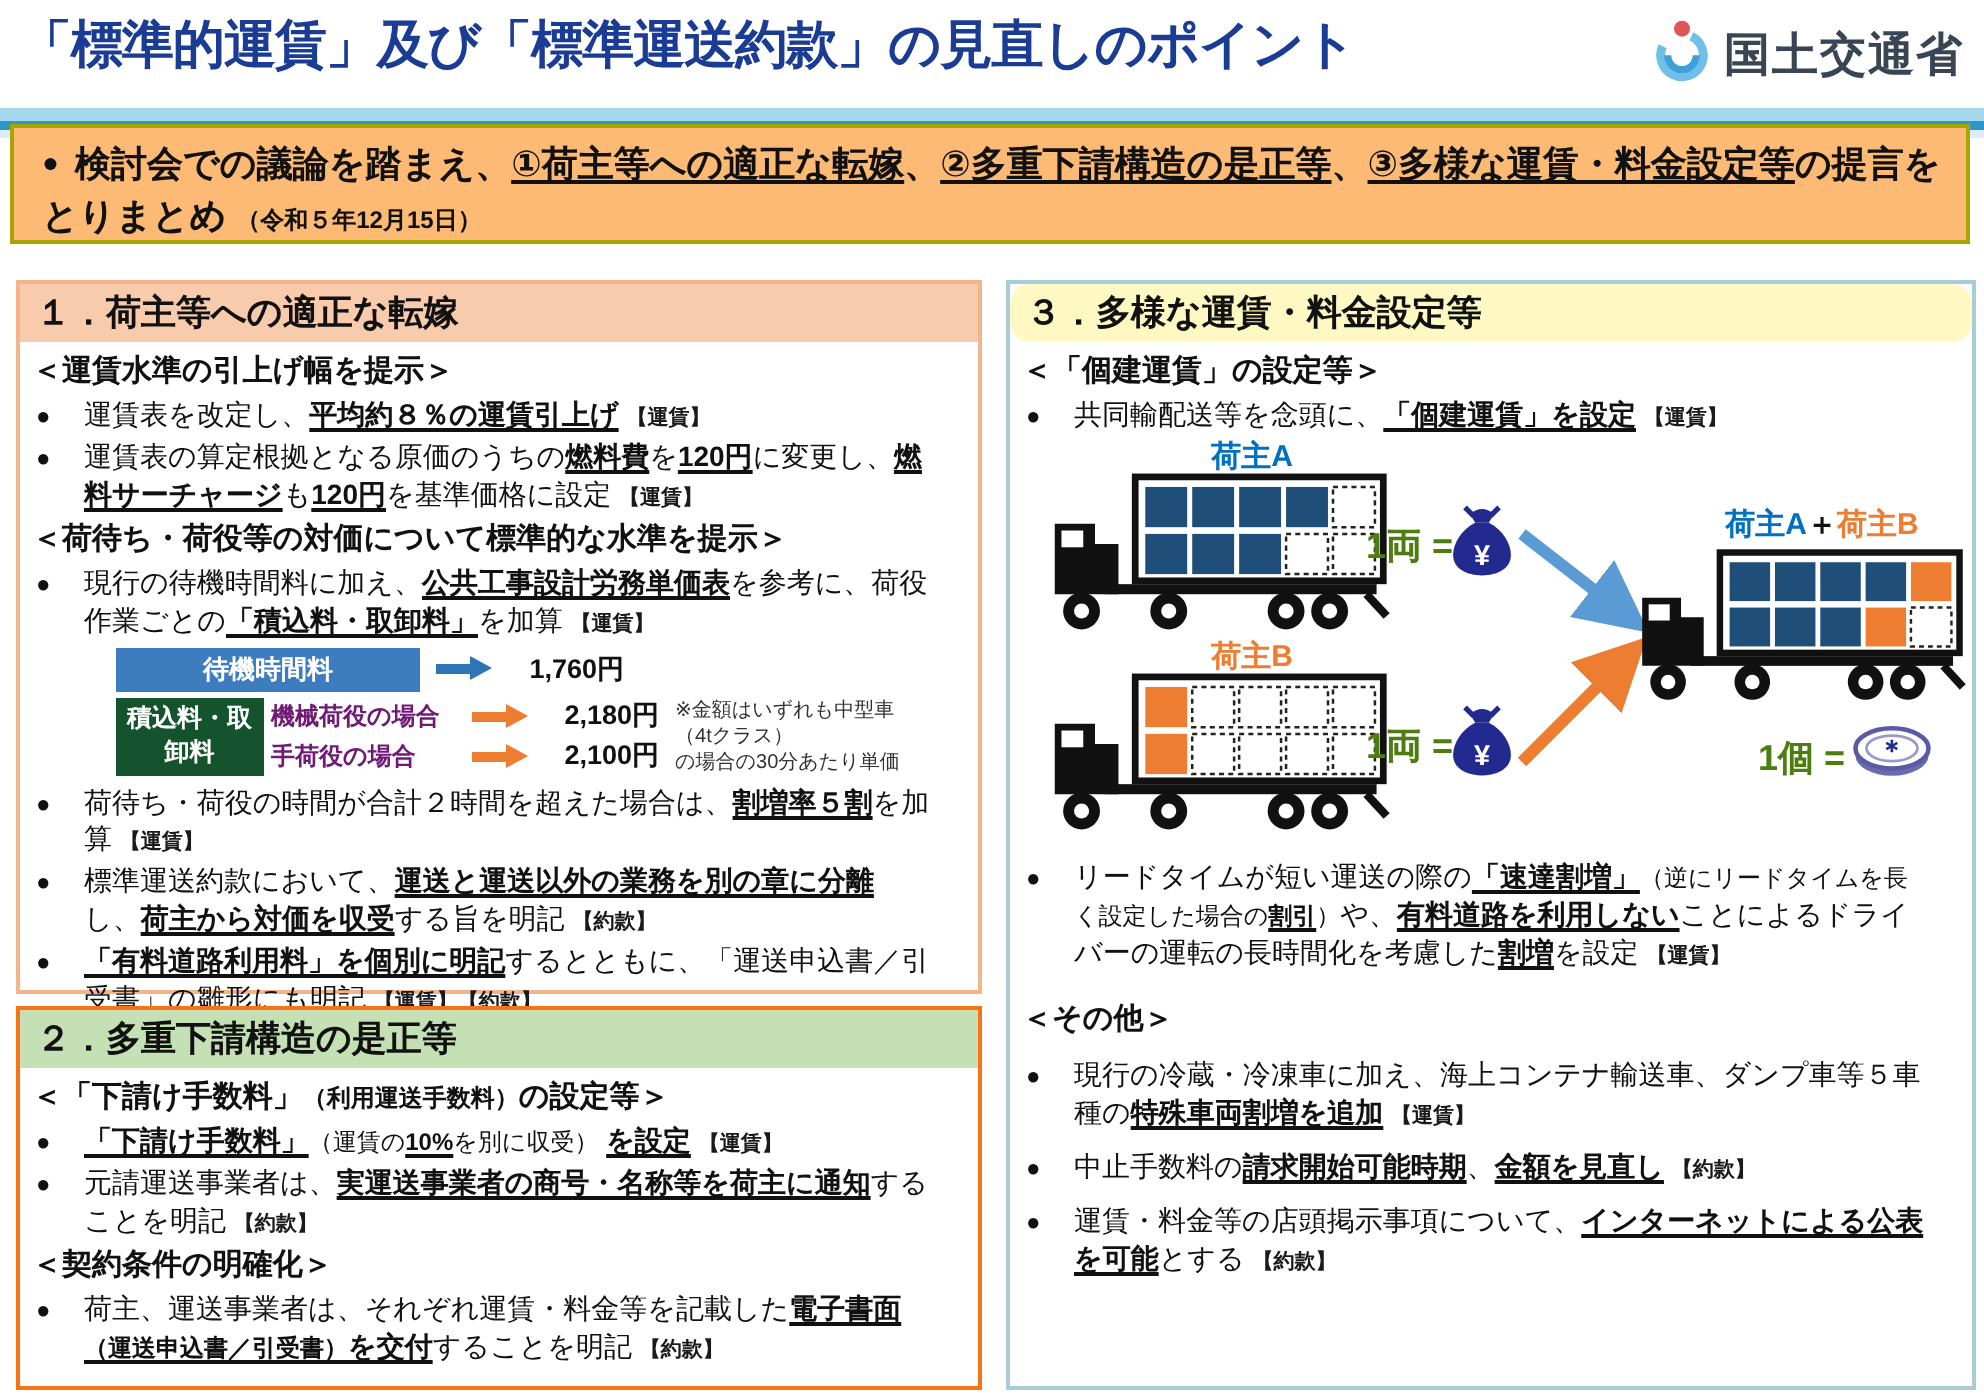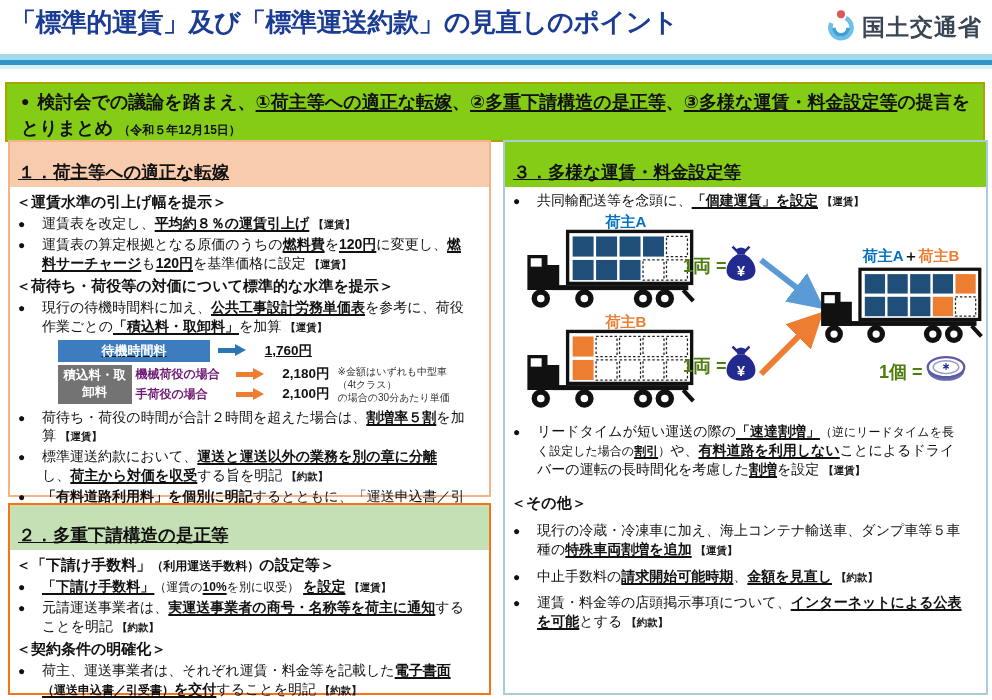--- a/index.html
+++ b/index.html
@@ -12,52 +12,52 @@
 
   
   .hdr{position:absolute;top:6px;left:10px;right:10px;height:46px;display:flex;justify-content:space-between;align-items:flex-start;}
   .title{font-size:26px;font-weight:800;color:#1b3c94;letter-spacing:-0.5px;line-height:1.25;}
   .brand{display:flex;align-items:center;gap:5px;margin-top:2px;}
   .brand-text{font-size:23px;font-weight:700;color:#3a4553;letter-spacing:1px;}
   .band{position:absolute;top:52px;left:0;width:992px;height:20px;
     background:linear-gradient(#ffffff 0 10%, #a5d9ec 10% 42%, #2e96c8 42% 64%, #d8eff8 64% 86%, #ffffff 86% 100%);}
 
   
-  .summary{position:absolute;top:82px;left:5px;width:980px;height:60px;box-sizing:border-box;
-    background:#84cc16;border:2px solid #a9a400;padding:5px 10px 0 14px;
+  .summary{position:absolute;top:62px;left:5px;width:980px;height:60px;box-sizing:border-box;
+    background:#fdba74;border:2px solid #a9a400;padding:5px 10px 0 14px;
     font-size:18px;line-height:1.45;}
   .summary .bm{margin-right:8px;font-size:14px;vertical-align:2px;}
 
   
   .sec{position:absolute;box-sizing:border-box;background:#fff;}
-  .sec-h{font-size:17.5px;font-weight:800;color:#111;padding:18px 8px 3px 8px;text-decoration:underline;}
+  .sec-h{font-size:17.5px;font-weight:800;color:#111;padding:2px 8px 3px 8px;}
   .sec-b{padding:2px 24px 2px 6px;font-size:14px;line-height:1.35;}
   .sec1{left:8px;top:140px;width:483px;height:357px;border:2px solid #f2b488;}
   .sec1 .sec-h{background:#f8cbad;}
   .sec2{left:8px;top:503px;width:483px;height:192px;border:2px solid #f97316;}
   .sec2 .sec-h{background:#c5e0b4;}
   .sec3{left:503px;top:140px;width:485px;height:555px;border:2px solid #a8ccd8;}
-  .sec3 .sec-h{background:#84cc16;}
+  .sec3 .sec-h{background:#fef9c3;border-radius:10px;}
 
   .sub{font-weight:800;font-size:15px;margin:3px 0 1px 0;}
   .bullet{display:flex;margin:2px 0;}
   .bullet .bm{flex:none;width:24px;text-align:left;font-size:12px;padding-top:2px;padding-left:2px;}
   .bullet .bt{flex:1;}
 
   .b{font-weight:800;}
   .u{text-decoration:underline;text-decoration-thickness:1.5px;text-underline-offset:2px;}
   .sm{font-size:12px;}
   .tag{font-size:10.5px;font-weight:700;color:#1a1a1a;}
 
   
   .fee{margin:4px 0 4px 42px;font-size:13px;}
-  .fee-r1{display:flex;align-items:center;margin-bottom:3px;text-decoration:underline;}
+  .fee-r1{display:flex;align-items:center;margin-bottom:3px;}
   .fee-wait{width:152px;background:#3e7cc0;color:#fff;font-weight:800;text-align:center;padding:2px 0;}
   .fee-r2{display:flex;align-items:stretch;}
-  .fee-load{width:96px;background:#737373;color:#fff;font-weight:800;text-align:center;
+  .fee-load{width:96px;background:#14532d;color:#fff;font-weight:800;text-align:center;
     display:flex;align-items:center;justify-content:center;font-size:12.5px;padding:2px;box-sizing:border-box;}
   .fee-cases{display:flex;flex-direction:column;justify-content:space-between;margin-left:4px;}
   .case-row{display:flex;align-items:center;height:19px;}
   .case{color:#701a75;font-weight:800;font-size:12px;width:92px;}
   .fee-val{font-weight:800;font-size:13.5px;width:58px;text-align:right;}
   .arrow{display:inline-block;position:relative;width:28px;height:13px;margin:0 8px;}
   .arrow::before{content:"";position:absolute;left:0;top:4px;width:17px;height:5px;background:currentColor;}
   .arrow::after{content:"";position:absolute;right:0;top:0;width:0;height:0;
     border-left:11px solid currentColor;border-top:6.5px solid transparent;border-bottom:6.5px solid transparent;}
   .blue{color:#2e75b6;}
@@ -173,20 +173,21 @@
       <div class="bullet">
           <span class="bm">●</span>
           <span class="bt"><span>荷主、運送事業者は、それぞれ運賃・料金等を記載した</span><span class="b u">電子書面</span><span class="b u sm">（運送申込書／引受書）</span><span class="b u">を交付</span><span>することを明記 </span><span class="tag">【約款】</span></span>
         </div>
     </div>
   </div>
 
   <div class="sec sec3">
     <div class="sec-h">３．多様な運賃・料金設定等</div>
     <div class="sec-b">
+      <div class="sub"><span class="b">＜「個建運賃」の設定等＞</span></div>
       <div class="bullet">
           <span class="bm">●</span>
           <span class="bt"><span>共同輸配送等を念頭に、</span><span class="b u">「個建運賃」を設定</span><span> </span><span class="tag">【運賃】</span></span>
         </div>
 
       <div class="diagram">
         <svg width="0" height="0" style="position:absolute">
           <defs>
             <g id="truckframe">
               <rect x="58" y="4" width="148" height="62" fill="#ffffff" stroke="#111" stroke-width="4"></rect>

